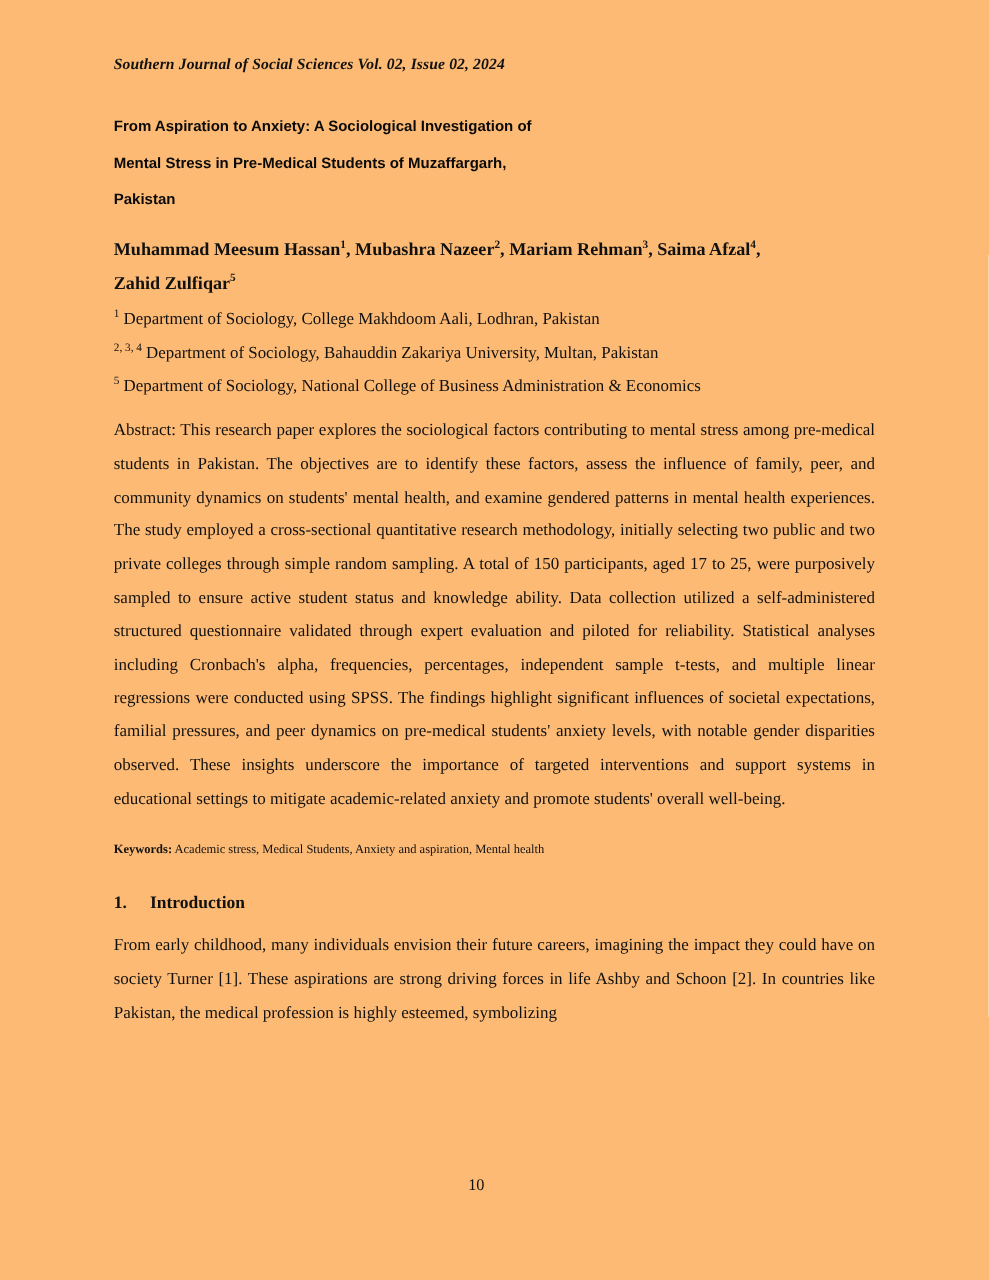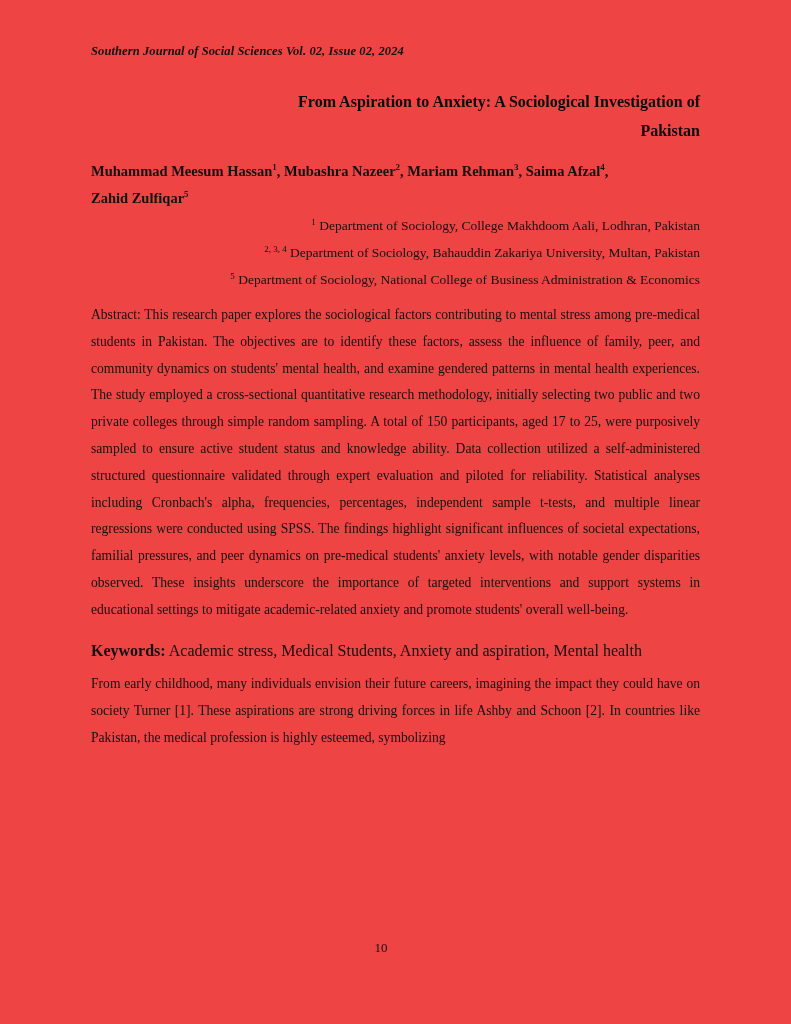--- a/index.html
+++ b/index.html
@@ -10,60 +10,60 @@
     position: relative;
     font-family: "Liberation Serif", "DejaVu Serif", serif;
     color: #111111;
     overflow: hidden;
   }
   .page {
     position: relative;
     width: 791px;
     height: 1024px;
     padding: 44px 91px 0 91px;
-    background: #ef4444;
+    background: #fdba74;
   }
   .journal-header {
     font-size: 12.5px;
     font-weight: bold;
     font-style: italic;
     letter-spacing: 0.1px;
   }
   .paper-title {
     margin-top: 28px;
-    text-align: right;
-    font-family: Liberation Serif, serif;
+    text-align: left;
+    font-family: Liberation Sans, sans-serif;
     font-weight: bold;
-    font-size: 16px;
+    font-size: 12px;
     line-height: 29px;
     color: #0a0a0a;
   }
   .authors {
     margin-top: 13px;
     font-weight: bold;
     font-size: 14.5px;
     line-height: 27px;
   }
   .authors sup, .affiliations sup {
     font-size: 9px;
     line-height: 0;
     vertical-align: super;
   }
   .affiliations {
-    text-align: right;
+    text-align: left;
     font-size: 13.5px;
     line-height: 27px;
   }
   .body-text {
     font-size: 13.6px;
     line-height: 26.8px;
     text-align: justify;
   }
   .abstract { margin-top: 9px; }
-  .kv-line { margin-top: 14px; font-size: 16px; line-height: 26.8px; }
+  .kv-line { margin-top: 14px; font-size: 10px; line-height: 26.8px; }
   .kv-label { font-weight: bold; }
   .section-heading {
     margin-top: 16px;
     font-weight: bold;
     font-size: 14px;
     line-height: 27px;
   }
   .section-number { display: inline-block; min-width: 29px; }
   .section-paragraph { margin-top: 7px; }
   .page-number {
@@ -77,37 +77,39 @@
 </style>
 </head>
 <body>
 
 <div class="page">
 
   <div class="journal-header">Southern Journal of Social Sciences Vol. 02, Issue 02, 2024</div>
 
   <div class="paper-title">
     <div>From Aspiration to Anxiety: A Sociological Investigation of</div>
+    <div>Mental Stress in Pre-Medical Students of Muzaffargarh,</div>
     <div>Pakistan</div>
   </div>
 
   <div class="authors">
     <div><span>Muhammad Meesum Hassan</span><sup>1</sup><span>, </span><span>Mubashra Nazeer</span><sup>2</sup><span>, </span><span>Mariam Rehman</span><sup>3</sup><span>, </span><span>Saima Afzal</span><sup>4</sup><span>,</span></div>
     <div><span>Zahid Zulfiqar</span><sup>5</sup></div>
   </div>
 
   <div class="affiliations">
     <div><sup>1</sup><span> Department of Sociology, College Makhdoom Aali, Lodhran, Pakistan</span></div>
     <div><sup>2, 3, 4</sup><span> Department of Sociology, Bahauddin Zakariya University, Multan, Pakistan</span></div>
     <div><sup>5</sup><span> Department of Sociology, National College of Business Administration &amp; Economics</span></div>
   </div>
 
   <div class="body-text abstract">Abstract: This research paper explores the sociological factors contributing to mental stress among pre-medical students in Pakistan. The objectives are to identify these factors, assess the influence of family, peer, and community dynamics on students' mental health, and examine gendered patterns in mental health experiences. The study employed a cross-sectional quantitative research methodology, initially selecting two public and two private colleges through simple random sampling. A total of 150 participants, aged 17 to 25, were purposively sampled to ensure active student status and knowledge ability. Data collection utilized a self-administered structured questionnaire validated through expert evaluation and piloted for reliability. Statistical analyses including Cronbach's alpha, frequencies, percentages, independent sample t-tests, and multiple linear regressions were conducted using SPSS. The findings highlight significant influences of societal expectations, familial pressures, and peer dynamics on pre-medical students' anxiety levels, with notable gender disparities observed. These insights underscore the importance of targeted interventions and support systems in educational settings to mitigate academic-related anxiety and promote students' overall well-being.</div>
 
   <div class="kv-line"><span class="kv-label">Keywords:</span><span> Academic stress, Medical Students, Anxiety and aspiration, Mental health</span></div>
 
 
+  <div class="section-heading"><span class="section-number">1.</span><span>Introduction</span></div>
 
   <div class="body-text section-paragraph">From early childhood, many individuals envision their future careers, imagining the impact they could have on society Turner [1]. These aspirations are strong driving forces in life Ashby and Schoon [2]. In countries like Pakistan, the medical profession is highly esteemed, symbolizing</div>
 
   <div class="page-number">10</div>
 
 </div>
 
 </body></html>

